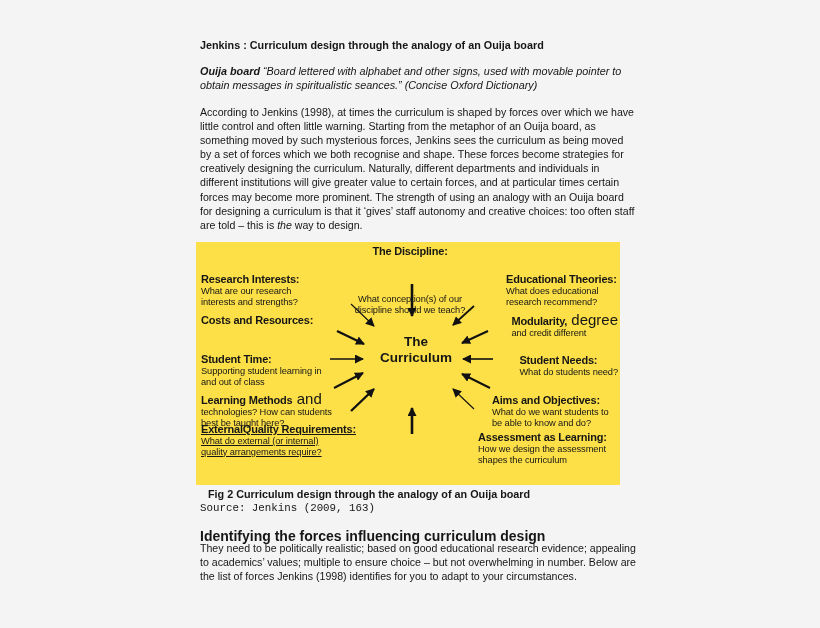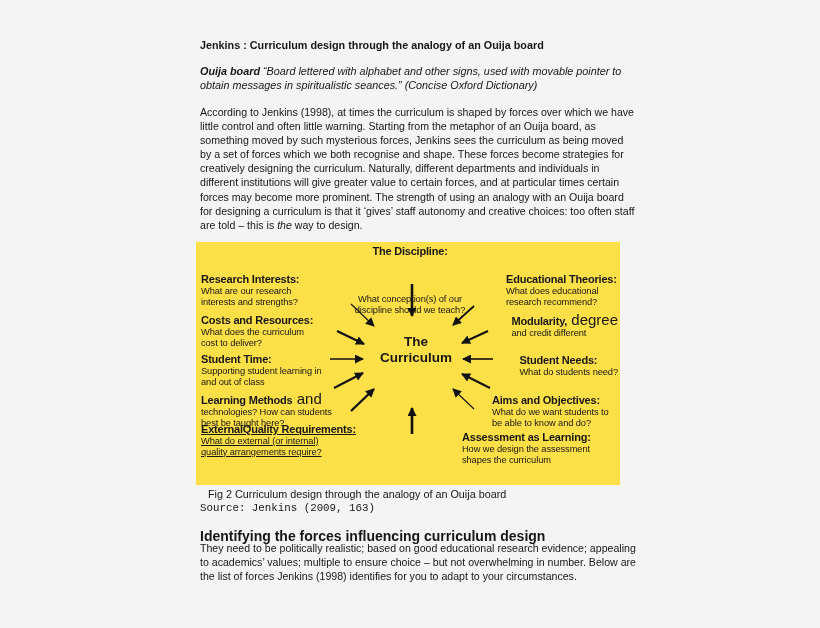--- a/index.html
+++ b/index.html
@@ -23,21 +23,21 @@
   .node.c { text-align:center; }
   .node.r { }
   .nt { font-size:11px; font-weight:bold; letter-spacing:-0.2px; white-space:nowrap; }
   .nt .rest { font-weight:normal; font-size:15px; letter-spacing:0; }
   .nd { font-size:9.3px; line-height:10.6px; letter-spacing:-0.1px; }
   .node.c .nd { margin:0 auto; }
   .node.r .nd { margin-left:auto; }
   .center-label { left:160px; top:92px; width:120px; text-align:center;
     font-size:13.5px; font-weight:bold; line-height:16px; }
 
-  .fig-caption { left:200px; top:488px; font-size:10.8px; font-weight:normal;padding-left:8px; }
+  .fig-caption { left:200px; top:488px; font-size:10.8px; font-weight:bold;padding-left:8px; }
   .fig-source  { left:200px; top:502px; font-size:10.8px;font-family:Liberation Mono, monospace; }
   .sec-heading { left:200px; top:528px; font-size:14px; font-weight:bold; }
   .sec-para    { left:200px; top:541px; width:436px; font-size:10.6px; line-height:14.1px; }
 </style>
 </head>
 <body>
 
 <h1 class="abs doc-title">Jenkins : Curriculum design through the analogy of an Ouija board</h1>
 
 <p class="abs definition">
@@ -75,21 +75,20 @@
     <div class="nd" style="width:132px;margin-top:37px;">What conception(s) of our discipline should we teach?</div>
   </div>
 
   <div class="node" style="left:5px; top:27px;">
     <div class="nt"><b>Research Interests:</b><span class="rest"></span></div>
     <div class="nd" style="max-width:112px;">What are our research interests and strengths?</div>
   </div>
 
   <div class="node" style="left:5px; top:68px;">
     <div class="nt"><b>Costs and Resources:</b><span class="rest"></span></div>
-    <div class="nd" style="max-width:118px;">What does the curriculum cost to deliver?</div>
   </div>
 
   <div class="node" style="left:5px; top:107px;">
     <div class="nt"><b>Student Time:</b><span class="rest"></span></div>
     <div class="nd" style="max-width:126px;">Supporting student learning in and out of class</div>
   </div>
 
   <div class="node" style="left:5px; top:148px;">
     <div class="nt"><b>Learning Methods</b><span class="rest"> and</span></div>
     <div class="nd" style="max-width:140px;">technologies? How can students best be taught here?</div>
@@ -113,21 +112,21 @@
   <div class="node r" style="right:2px; top:108px;">
     <div class="nt"><b>Student Needs:</b><span class="rest"></span></div>
     <div class="nd">What do students need?</div>
   </div>
 
   <div class="node r" style="right:2px; top:148px;">
     <div class="nt"><b>Aims and Objectives:</b><span class="rest"></span></div>
     <div class="nd" style="width:126px;">What do we want students to be able to know and do?</div>
   </div>
 
-  <div class="node r" style="right:18px; top:185px;">
+  <div class="node r" style="right:2px; top:185px;">
     <div class="nt"><b>Assessment as Learning:</b><span class="rest"></span></div>
     <div class="nd" style="width:140px;">How we design the assessment shapes the curriculum</div>
   </div>
 
 
   <div class="node center-label">
     <div>The</div>
     <div>Curriculum</div>
   </div>
 </div>

